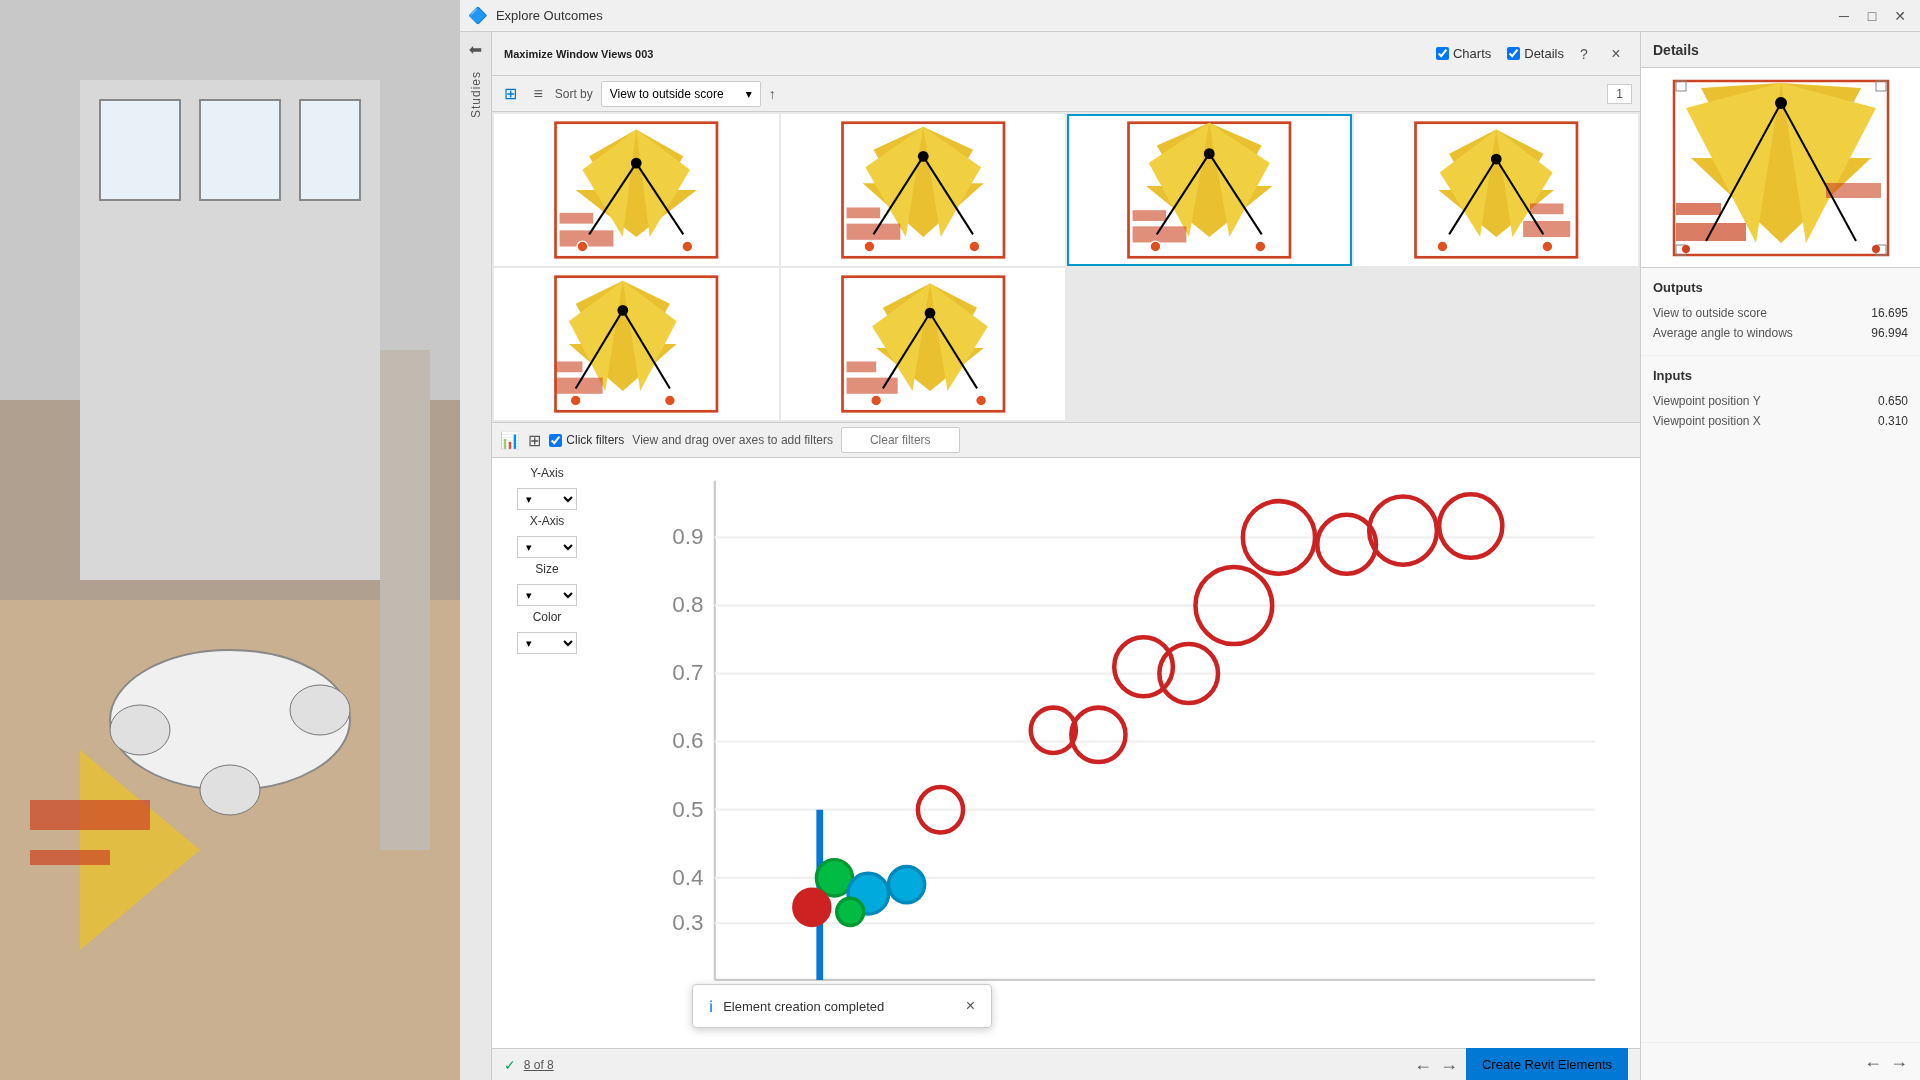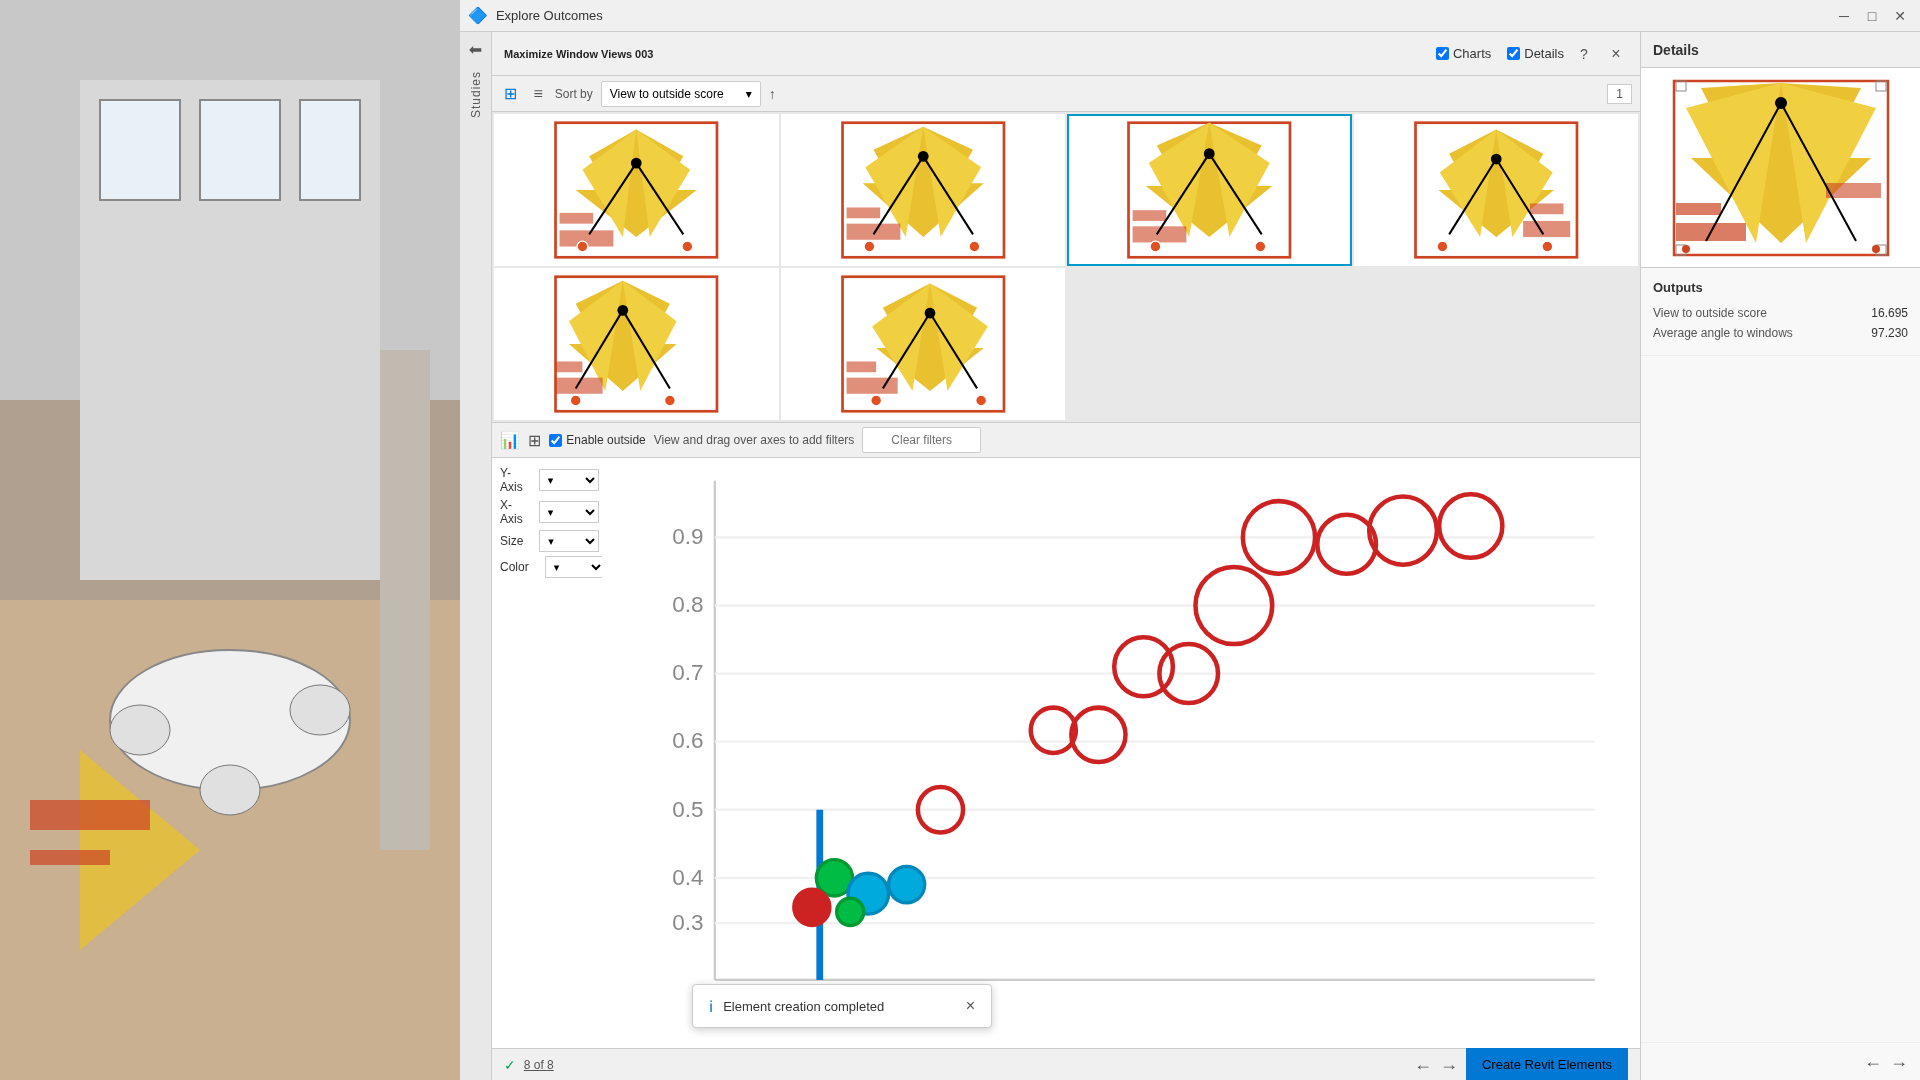--- a/index.html
+++ b/index.html
@@ -112,21 +112,21 @@
     .enable-filters-label { font-size: 12px; color: #333; display: flex; align-items: center; gap: 4px; }
     .enable-cb { cursor: pointer; }
     .filter-hint { font-size: 12px; color: #555; }
     .clear-filters-btn {
       height: 26px; padding: 0 28px; border: 1px solid #ccc; background: white;
       cursor: pointer; font-size: 12px; color: #737373; border-radius: 2px;
     }
     .chart-axes {
       width: 110px; padding: 8px; display: flex; flex-direction: column; gap: 4px; flex-shrink: 0;
     }
-    .axis-row { display: flex; align-items: center; gap: 16px; font-size: 12px; color: #333; }
+    .axis-row { display: flex; align-items: center; gap: 8px; font-size: 12px; color: #333; flex-direction: column; }
     .axis-select {
       border: 1px solid #ccc; background: white; height: 22px; padding: 0 4px;
       font-size: 11px; min-width: 60px; cursor: pointer;
     }
     .scatter-plot {
       flex: 1; position: relative; background: white;
     }
 
     
     .toast {
@@ -378,21 +378,21 @@
 
       </div>
 
       <div style="flex:1; display:flex; flex-direction:column; background:white; overflow:hidden;">
 
         <div class="chart-controls">
           <button class="chart-icon-btn">📊</button>
           <button class="chart-icon-btn">⊞</button>
           <label class="enable-filters-label">
             <input type="checkbox" checked="" class="enable-cb" style="">
-            <span>Enable outside</span>
+            <span>Click filters</span>
           </label>
           <span class="filter-hint">View and drag over axes to add filters</span>
           <button class="clear-filters-btn">Clear filters</button>
         </div>
 
         <div style="flex:1; display:flex; overflow:hidden; position:relative;">
 
           <div class="chart-axes">
             <div class="axis-row">
               <span>Y-Axis</span>
@@ -528,24 +528,35 @@
       </div>
 
       <div class="outputs-section">
         <div class="section-title">Outputs</div>
         <div class="output-row">
           <span class="output-label">View to outside score</span>
           <span class="output-value">16.695</span>
         </div>
         <div class="output-row">
           <span class="output-label">Average angle to windows</span>
-          <span class="output-value">97.230</span>
-        </div>
-      </div>
-
+          <span class="output-value">96.994</span>
+        </div>
+      </div>
+
+      <div class="inputs-section">
+        <div class="section-title">Inputs</div>
+        <div class="output-row">
+          <span class="output-label">Viewpoint position Y</span>
+          <span class="output-value">0.650</span>
+        </div>
+        <div class="output-row">
+          <span class="output-label">Viewpoint position X</span>
+          <span class="output-value">0.310</span>
+        </div>
+      </div>
 
       <div class="nav-row">
         <button class="nav-btn">←</button>
         <button class="nav-btn">→</button>
       </div>
 
     </div>
 
   </div>
 </div>

